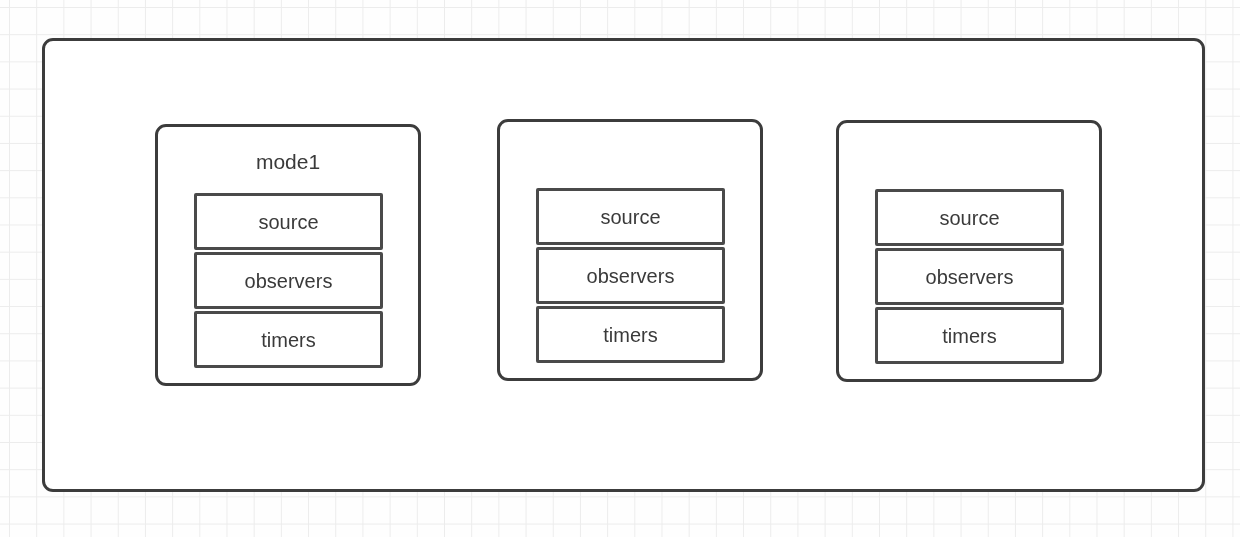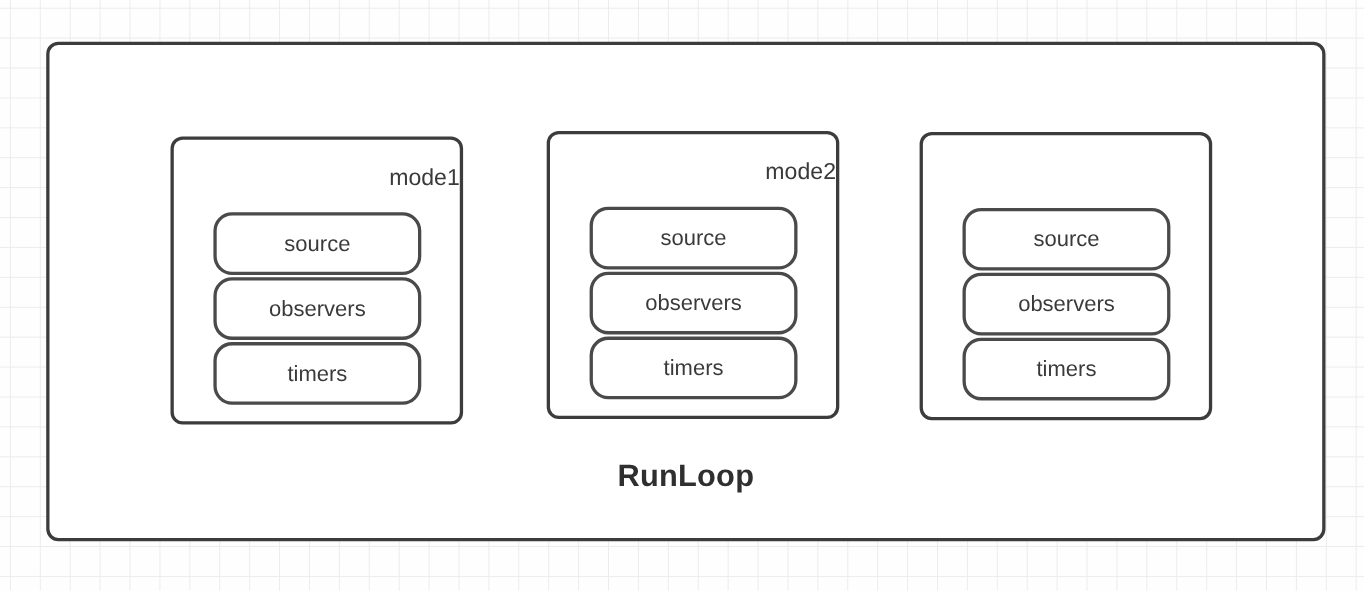--- a/index.html
+++ b/index.html
@@ -63,39 +63,39 @@
   }
   .mode-box.m0 { left: 110px; top: 83px; }
   .mode-box.m1 { left: 452px; top: 78px; }
   .mode-box.m2 { left: 791px; top: 79px; }
 
   .mode-label {
     position: absolute;
     left: 0;
     right: 0;
     top: 23px;
-    text-align: right;
+    text-align: center;
     font-size: 21px;
     color: #3a3a3a;
   }
 
   
   .item-stack {
     position: absolute;
     left: 36px;
     top: 66px;
     width: 189px;
   }
 
   .item-box {
     box-sizing: border-box;
     width: 189px;
     height: 57px;
     border: 3px solid #4a4a4a;
-    border-radius: 17px;
+    border-radius: 2px;
     background: #ffffff;
     display: flex;
     align-items: center;
     justify-content: center;
     margin-bottom: 2px;
   }
   .item-box:last-child {
     margin-bottom: 16px;
   }
 
@@ -121,21 +121,20 @@
         <div class="item-box">
           <span class="item-label">observers</span>
         </div>
         <div class="item-box">
           <span class="item-label">timers</span>
         </div>
       </div>
     </div>
 
     <div class="mode-box m1">
-      <div class="mode-label">mode2</div>
       <div class="item-stack">
         <div class="item-box">
           <span class="item-label">source</span>
         </div>
         <div class="item-box">
           <span class="item-label">observers</span>
         </div>
         <div class="item-box">
           <span class="item-label">timers</span>
         </div>
@@ -149,17 +148,16 @@
         </div>
         <div class="item-box">
           <span class="item-label">observers</span>
         </div>
         <div class="item-box">
           <span class="item-label">timers</span>
         </div>
       </div>
     </div>
 
-    <div class="runloop-label">RunLoop</div>
 
   </div>
 
 </div>
 
 </body></html>

